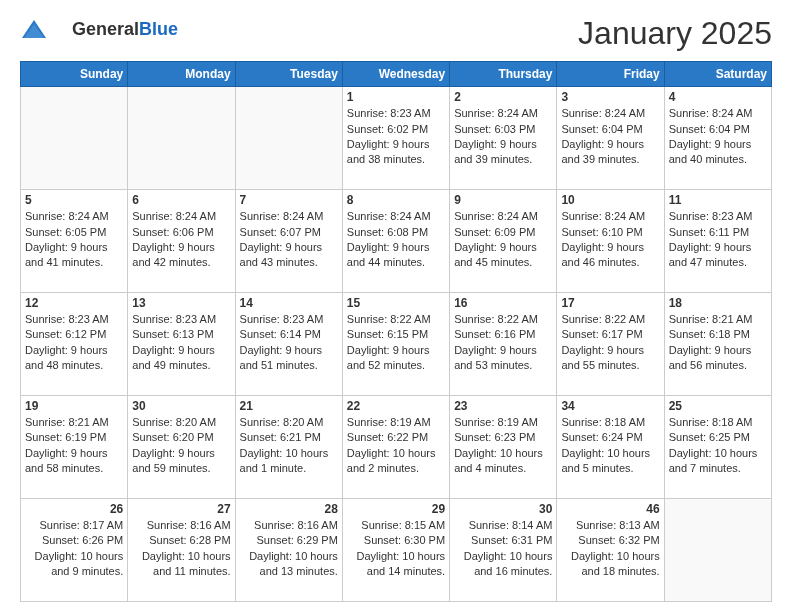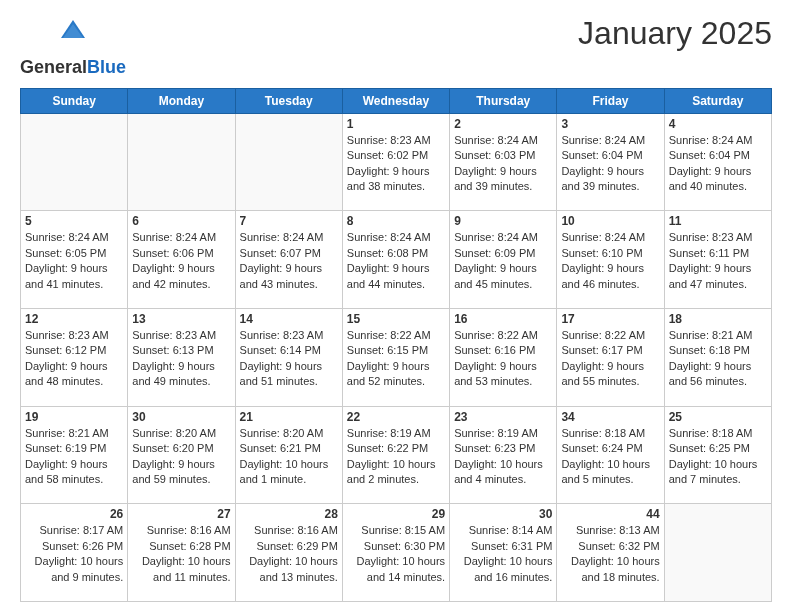--- a/index.html
+++ b/index.html
@@ -19,22 +19,21 @@
     }
     .header {
       display: flex;
       justify-content: space-between;
       align-items: flex-start;
       margin-bottom: 10px;
     }
     .logo {
       display: flex;
       align-items: center;
-      gap: 14px;
-      flex-direction: column;
+      gap: 24px;
     }
     .logo-text-general {
       font-size: 18px;
       font-weight: bold;
       color: #333;
       line-height: 1.1;
     }
     .logo-text-blue {
       font-size: 18px;
       font-weight: bold;
@@ -66,21 +65,21 @@
       width: 100%;
       table-layout: fixed;
     }
     .calendar thead tr th {
       background: #2979c7;
       color: #fff;
       font-size: 12px;
       font-weight: bold;
       padding: 5px 4px;
       border: 1px solid #1a5fa0;
-      text-align: center;
+      text-align: right;
     }
     .calendar tbody tr td {
       border: 1px solid #ccc;
       vertical-align: top;
       padding: 3px 4px;
       font-size: 10px;
       color: #333;
       height: 88px;
     }
     .calendar tbody tr:last-child td {
@@ -352,21 +351,21 @@
 and 14 minutes.</div>
           </td>
           <td>
             <span class="day-num">30</span>
             <div class="day-info" style="white-space: pre-line;">Sunrise: 8:14 AM
 Sunset: 6:31 PM
 Daylight: 10 hours
 and 16 minutes.</div>
           </td>
           <td>
-            <span class="day-num">44</span>
+            <span class="day-num">46</span>
             <div class="day-info" style="white-space: pre-line;">Sunrise: 8:13 AM
 Sunset: 6:32 PM
 Daylight: 10 hours
 and 18 minutes.</div>
           </td>
           <td class="empty-cell"></td>
         </tr>
       </tbody>
   </table>
 </div>

